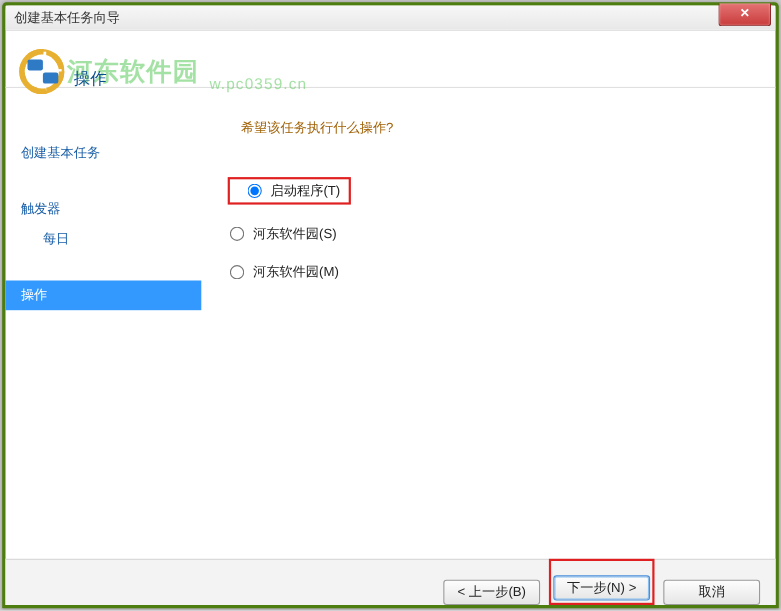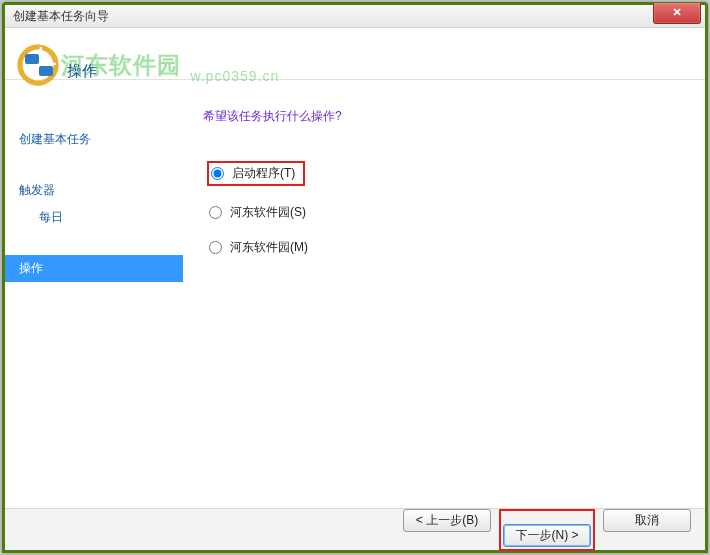--- a/index.html
+++ b/index.html
@@ -117,54 +117,55 @@
   .sidebar-item.selected {
     background: #3399ff;
     color: #fff;
   }
   .content {
     flex: 1;
     padding: 28px 20px 10px 20px;
     position: relative;
   }
   .question {
-    color: #6d28d9;
+    color: #a16207;
     font-size: 12px;
     margin-bottom: 34px;
+    margin-left: 16px;
   }
   .option {
     display: flex;
     align-items: center;
     margin-bottom: 14px;
     padding: 2px 4px;
   }
   .option input[type="radio"] {
     margin: 0 8px 0 2px;
   }
   .option-label {
     color: #222;
     font-size: 12px;
   }
   .highlight-box {
     border: 2px solid #e02020;
-    padding: 2px 8px 2px 0;
+    padding: 2px 8px 2px 14px;
     display: inline-flex;
     align-items: center;
   }
   .footer {
     position: absolute;
     bottom: 0;
     left: 0;
     right: 0;
     height: 42px;
     border-top: 1px solid #d8d8d8;
     background: #f3f3f3;
     display: flex;
     justify-content: flex-end;
-    align-items: flex-start;
+    align-items: flex-end;
     padding-right: 14px;
     gap: 8px;
     box-sizing: border-box;
   }
   .btn {
     min-width: 88px;
     height: 23px;
     background: linear-gradient(#fdfdfd, #e6e6e6);
     border: 1px solid #9a9a9a;
     border-radius: 3px;

